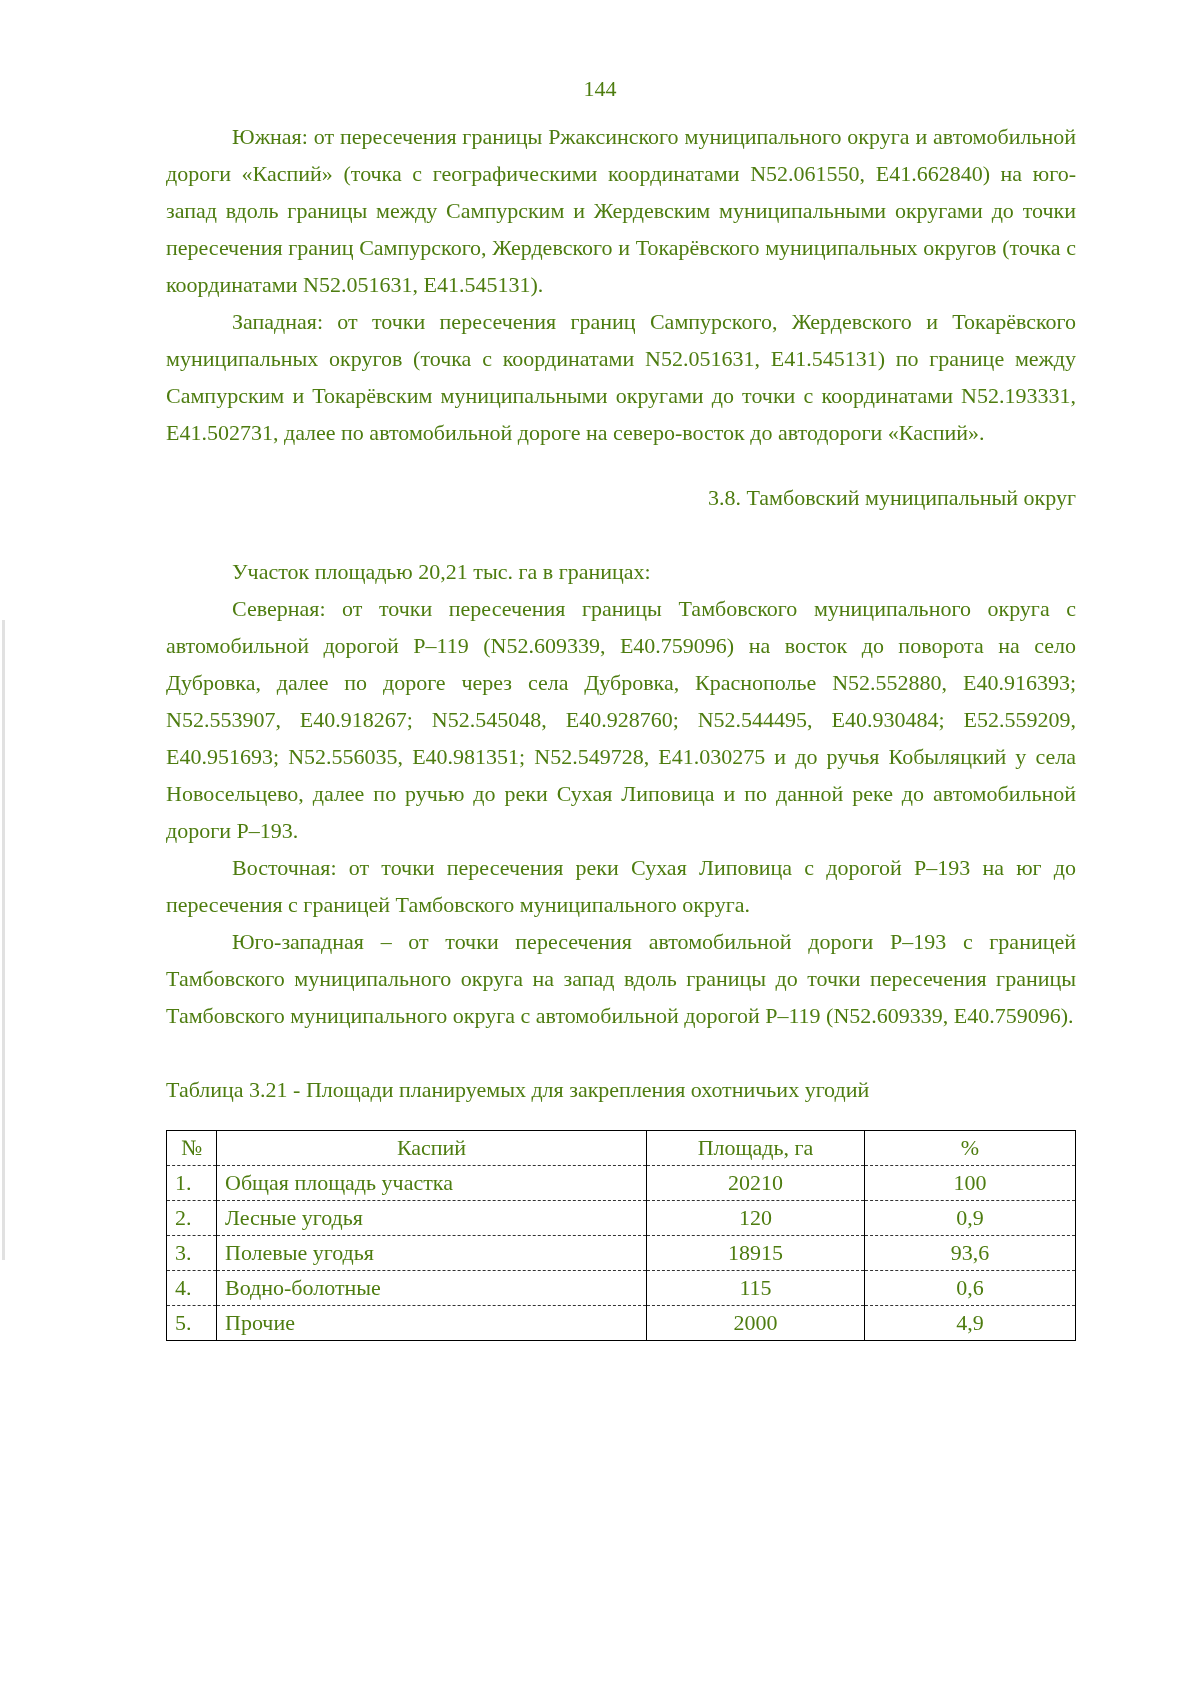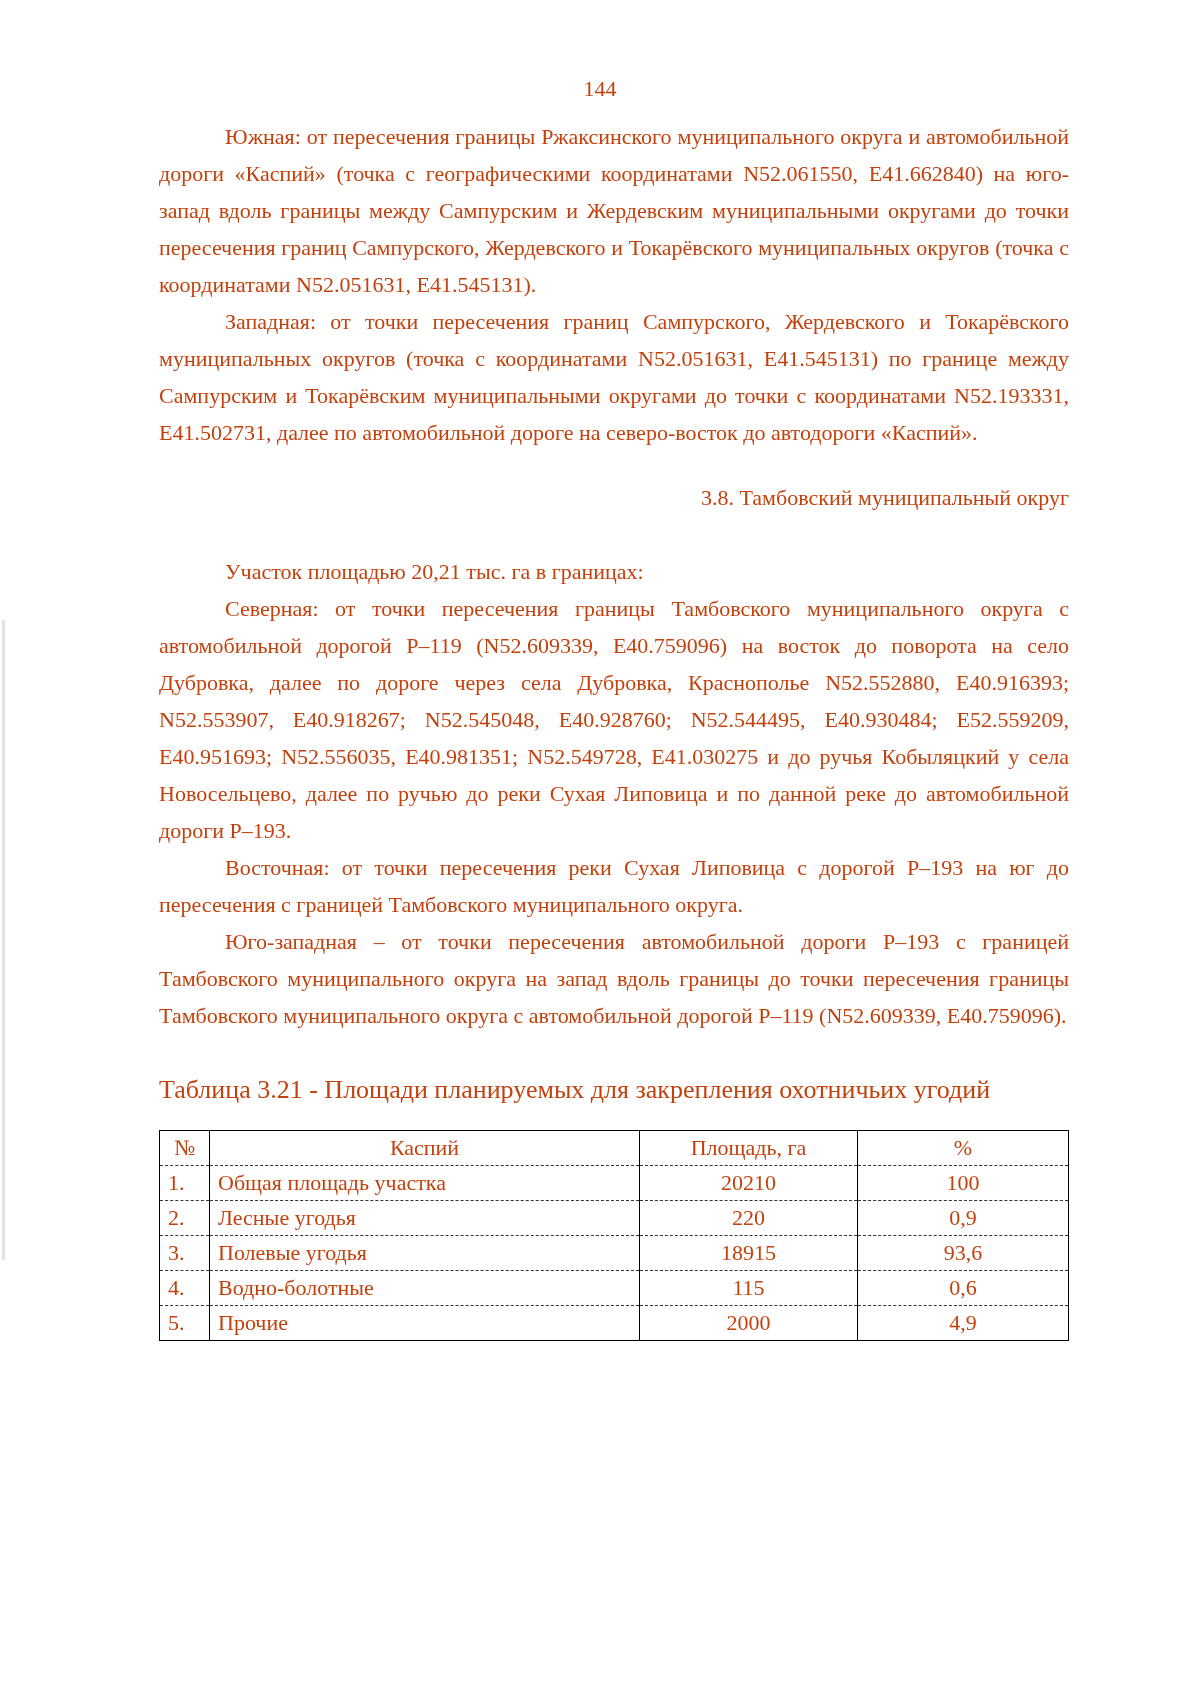--- a/index.html
+++ b/index.html
@@ -6,62 +6,62 @@
     margin: 0;
     padding: 0;
     background: #e8e8e8;
   }
   .page {
     position: relative;
     width: 1200px;
     height: 1697px;
     margin: 0 auto;
     background: #ffffff;
-    color: #c2410c;
+    color: #4d7c0f;
     font-family: "Liberation Serif", "DejaVu Serif", serif;
     overflow: hidden;
   }
   .scan-artifact-left {
     position: absolute;
     left: 2px;
     top: 620px;
     width: 3px;
     height: 640px;
     background: #c9c9c9;
     opacity: 0.55;
   }
   .page-number {
     padding-top: 76px;
     text-align: center;
     font-size: 22px;
     margin-bottom: 10px;
   }
   .content {
     position: absolute;
-    left: 159px;
+    left: 166px;
     top: 118px;
     width: 910px;
   }
   p.body-text {
     margin: 0;
     font-size: 22px;
     line-height: 37px;
     text-align: justify;
     text-indent: 66px;
   }
   h2.section-heading {
     margin: 28px 0 37px 0;
     font-size: 22px;
     line-height: 37px;
     font-weight: normal;
     text-align: right;
   }
   p.table-caption {
     margin: 37px 0 22px 0;
-    font-size: 26px;
+    font-size: 22px;
     line-height: 37px;
     text-align: left;
     text-indent: 0;
   }
   table.areas-table {
     border-collapse: collapse;
     width: 910px;
     font-size: 22px;
     table-layout: fixed;
   }
@@ -138,21 +138,21 @@
       <tbody>
         <tr>
           <td class="cell-num">1.</td>
           <td class="cell-name">Общая площадь участка</td>
           <td class="cell-area">20210</td>
           <td class="cell-pct">100</td>
         </tr>
         <tr>
           <td class="cell-num">2.</td>
           <td class="cell-name">Лесные угодья</td>
-          <td class="cell-area">220</td>
+          <td class="cell-area">120</td>
           <td class="cell-pct">0,9</td>
         </tr>
         <tr>
           <td class="cell-num">3.</td>
           <td class="cell-name">Полевые угодья</td>
           <td class="cell-area">18915</td>
           <td class="cell-pct">93,6</td>
         </tr>
         <tr>
           <td class="cell-num">4.</td>

